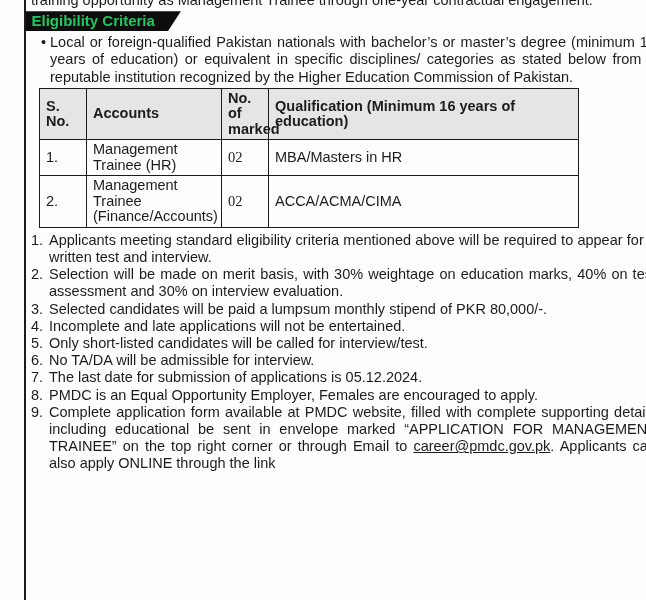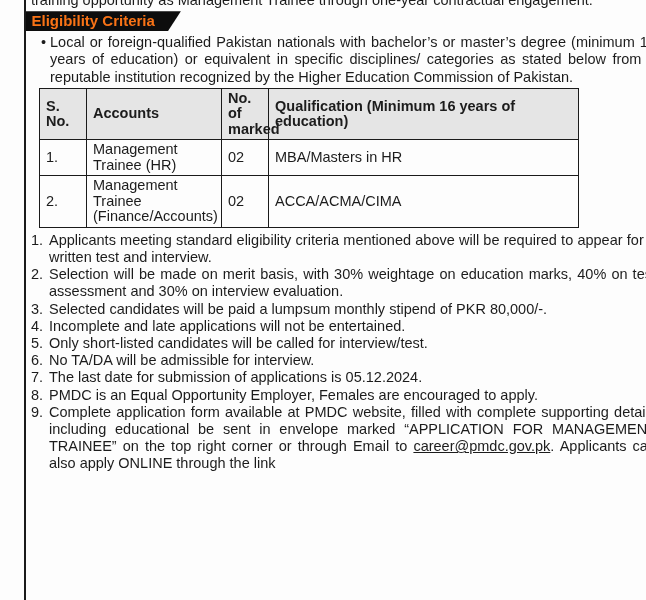--- a/index.html
+++ b/index.html
@@ -21,21 +21,21 @@
     overflow: hidden;
     color: #1c1c1c;
     font-size: 14.5px;
     line-height: 17.2px;
     margin-left: 24px;
   }
   .para { text-align: justify; }
   .intro-cut { margin-top: -8px; }
   .banner {
     background: #0d0d0d;
-    color: #f97316;
+    color: #22c55e;
     font-weight: bold;
     font-size: 15px;
     height: 20px;
     line-height: 20px;
     width: -moz-fit-content;
     width: fit-content;
     margin-left: -9.5px;
     padding: 0 26px 0 10px;
     clip-path: polygon(0 0, 100% 0, calc(100% - 13px) 100%, 0 100%);
   }
@@ -64,21 +64,21 @@
     font-size: 14.5px;
     line-height: 15.5px;
     padding: 2px 6px;
     vertical-align: middle;
     text-align: left;
   }
   table.posts th { background: #e5e5e5; font-weight: bold; }
   .col-sno { width: 47px; }
   .col-cat { width: 135px; }
   .col-posts { width: 47px; }
-  td.posts-val { text-align: center; }
+  td.posts-val { text-align: center; font-family: Liberation Serif, serif; }
   .terms { margin-top: 4px; }
   .term { display: flex; }
   .term .num { flex: 0 0 18px; }
   .term .txt { flex: 1; text-align: justify; }
   .link {
     text-decoration: underline;
     cursor: pointer;
     color: inherit;
   }
 </style>

